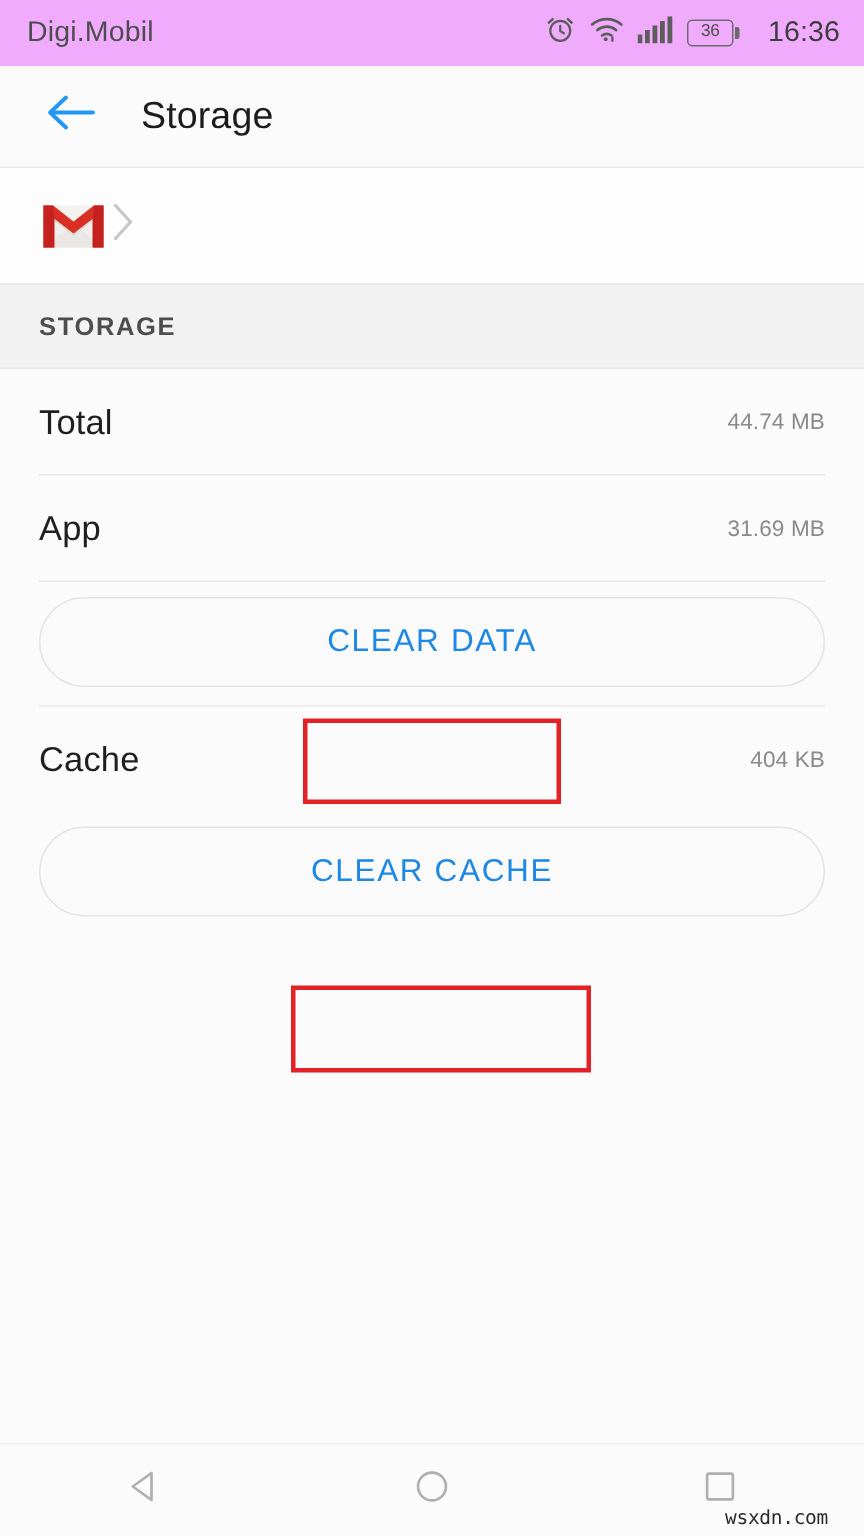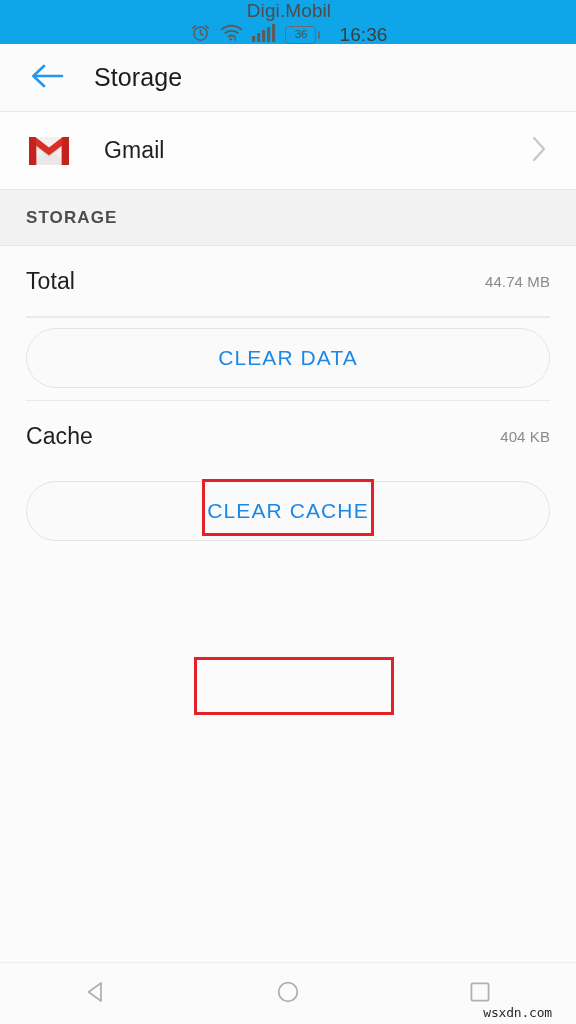--- a/index.html
+++ b/index.html
@@ -16,23 +16,22 @@
   }
 
   
   #status-bar {
     height: 44px;
     display: flex;
     align-items: center;
     justify-content: space-between;
     padding: 0 16px 0 18px;
     box-sizing: border-box;
-    background: #0ea5e9;
+    background: #f0abfc;
     color: #4a4a4a;
-    flex-direction: column;
   }
   #carrier {
     font-size: 19px;
     color: #4d4d4d;
     letter-spacing: 0.1px;
   }
   #status-right {
     display: flex;
     align-items: center;
     gap: 9px;
@@ -315,40 +314,43 @@
     <svg width="50" height="50" viewBox="0 0 50 50">
       <rect x="5" y="11" width="40" height="28" rx="1.5" fill="#f4f2f0"></rect>
       <path d="M5 12.5 L25 28 L45 12.5 L45 39 L5 39 Z" fill="#f1efed"></path>
       <path d="M5 39 L25 23 L45 39 Z" fill="#eae7e4"></path>
       <path d="M5 12.5 L25 28.5 L45 12.5 L45 15.5 L25 31.5 L5 15.5 Z" fill="#e0dcd8"></path>
       <path d="M5 11 L5 39 L12.2 39 L12.2 19.8 L25 29.6 L37.8 19.8 L37.8 39 L45 39 L45 11 L38.6 11 L25 21.6 L11.4 11 Z" fill="#d93025"></path>
       <path d="M5 11 L11.4 11 L12.2 19.8 L12.2 39 L5 39 Z" fill="#c5221f"></path>
       <path d="M45 11 L38.6 11 L37.8 19.8 L37.8 39 L45 39 Z" fill="#c5221f"></path>
     </svg>
   </div>
-  <div id="app-name">Gmail</div>
   <div id="chevron">
     <svg width="17" height="30" viewBox="0 0 17 30">
       <path d="M3 4 L13 15 L3 26" fill="none" stroke="#c7c7c7" stroke-width="2.2" stroke-linecap="round" stroke-linejoin="round"></path>
     </svg>
   </div>
 </div>
 
 <div id="section-header">
   <span>STORAGE</span>
 </div>
 
 <div id="content">
 
   <div class="info-row">
     <span class="info-label">Total</span>
     <span class="info-value">44.74 MB</span>
   </div>
   <div class="divider"></div>
 
+  <div class="info-row">
+    <span class="info-label">App</span>
+    <span class="info-value">31.69 MB</span>
+  </div>
   <div class="divider"></div>
 
 
   <div class="btn-row">
     <div class="pill-button">
       <span>CLEAR DATA</span>
     </div>
   </div>
 
   <div class="divider"></div>

